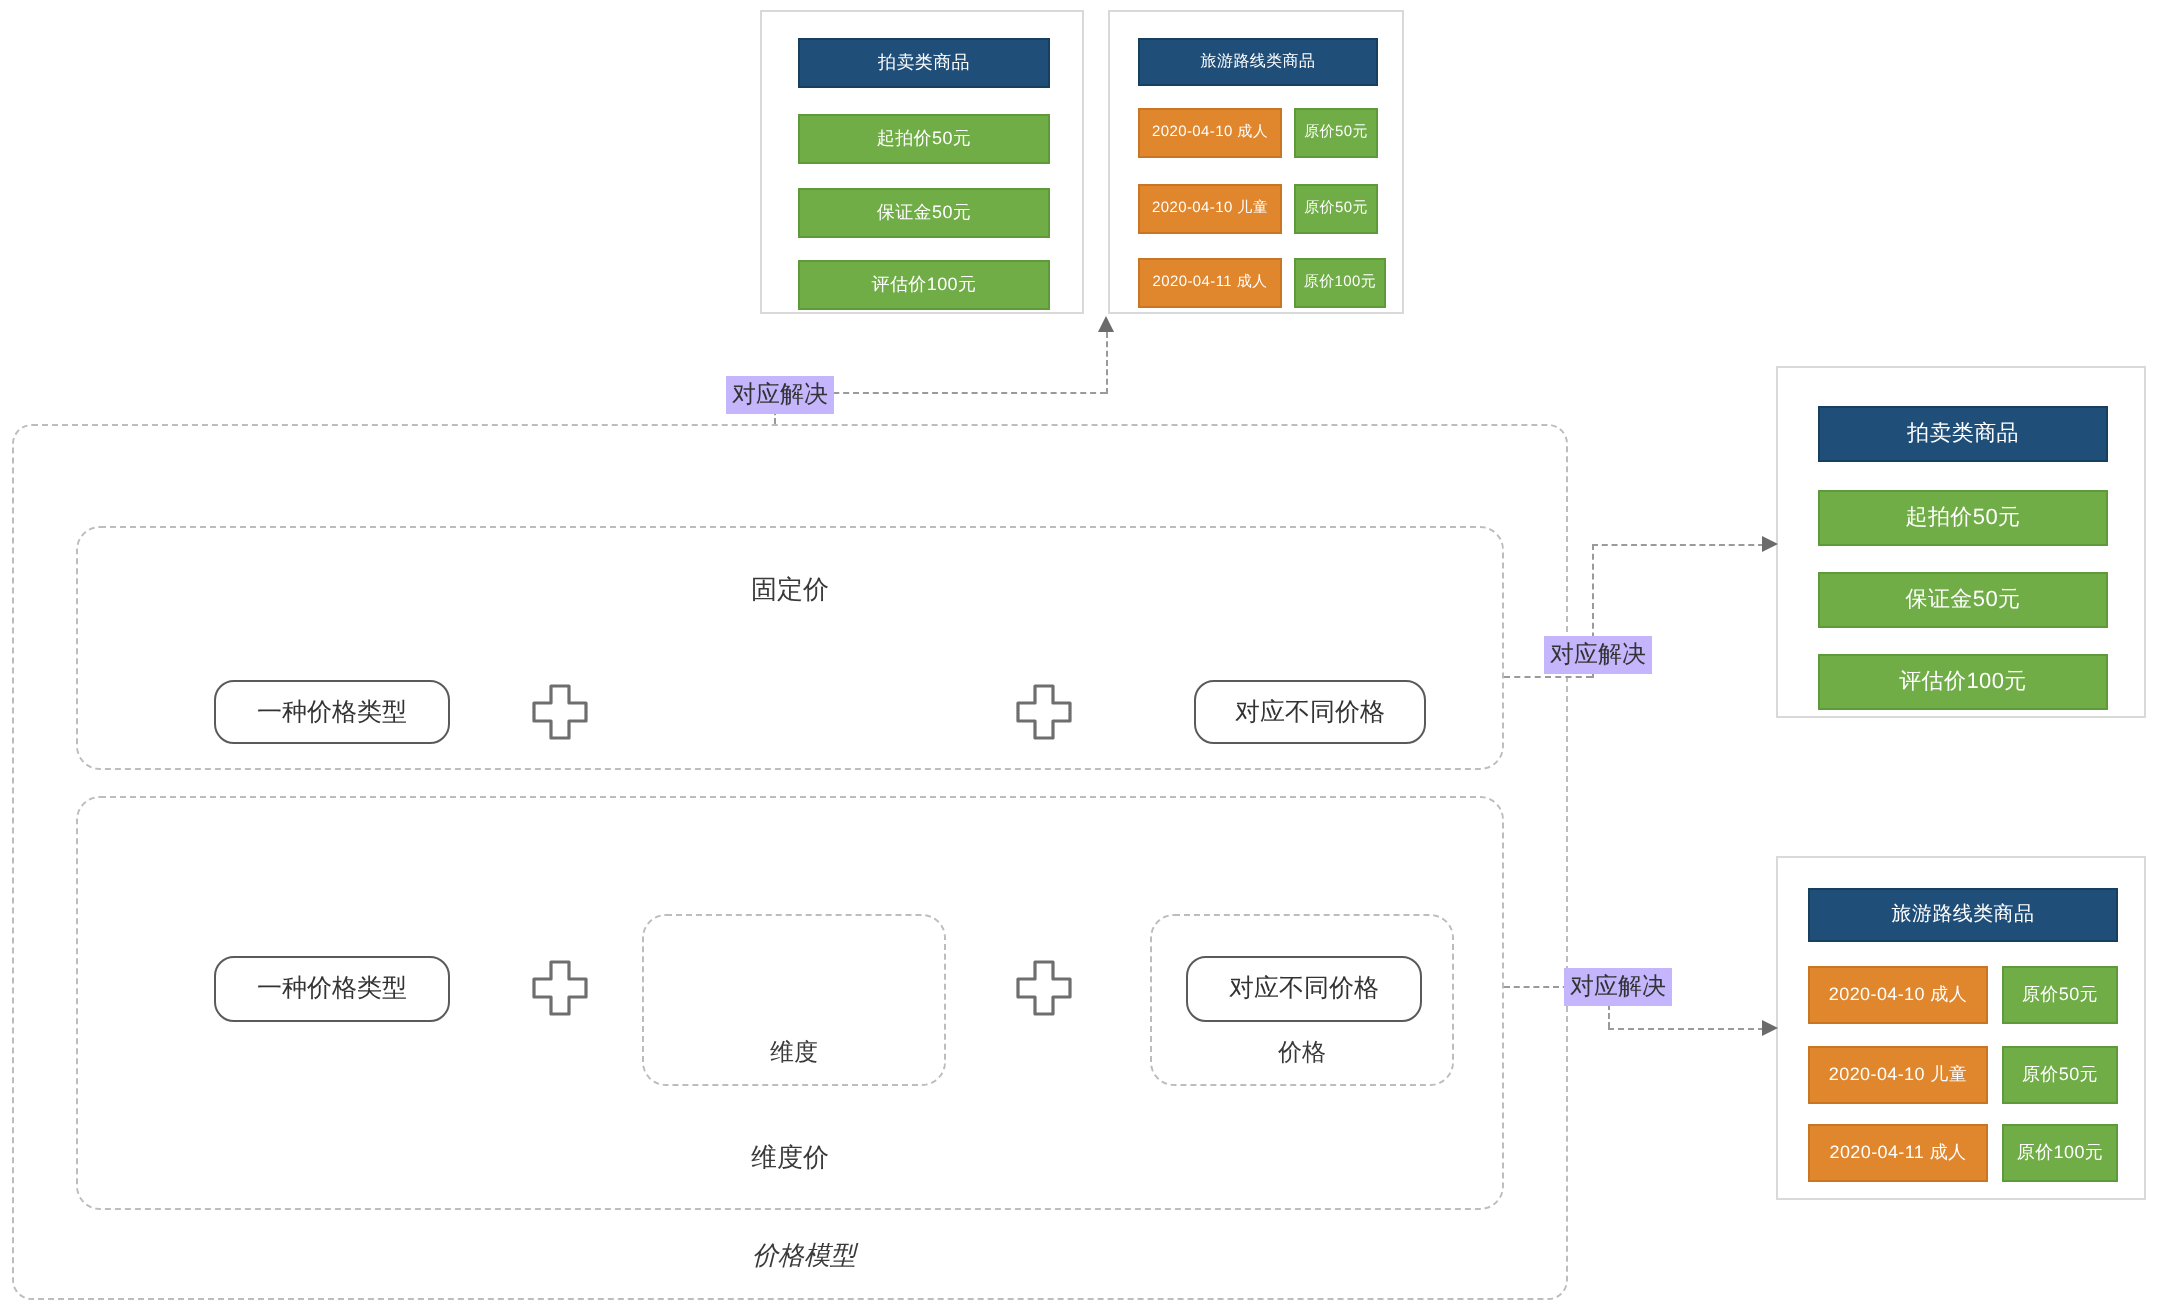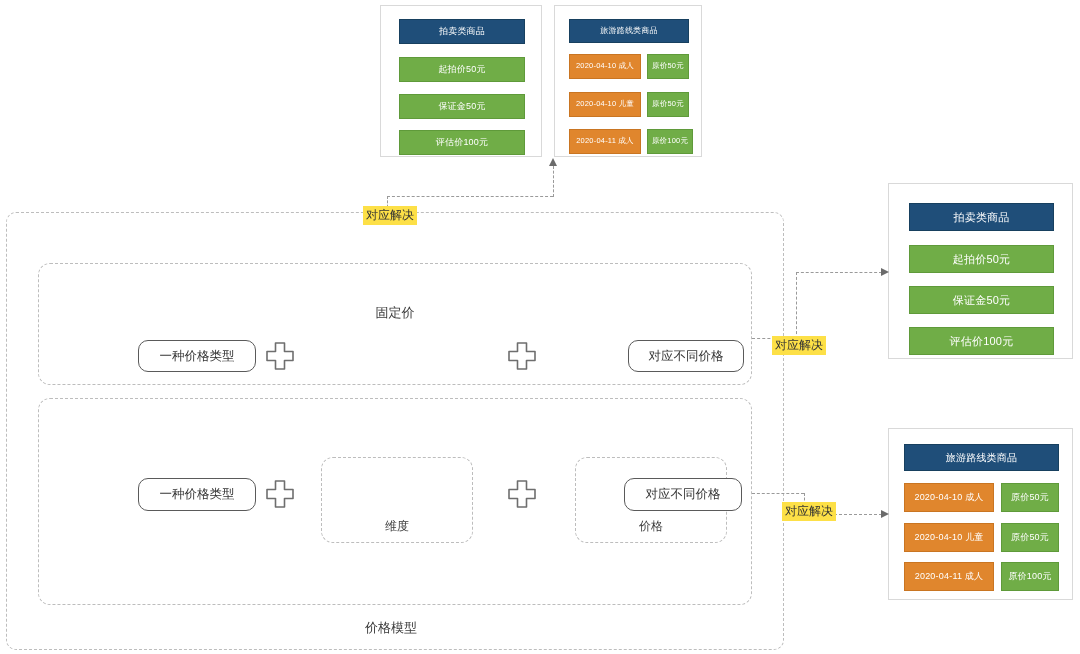--- a/index.html
+++ b/index.html
@@ -34,21 +34,20 @@
 
   
   .node{
     box-sizing:border-box;
     border:1.4px solid #5a5a5a;
     border-radius:10px;
     background:#ffffff;
     display:flex;align-items:center;justify-content:center;
     color:#333333;
     white-space:nowrap;
-    margin-left:31px;
   }
   .node.dashed{
     border-style:dashed;
     border-width:1.6px;
     border-color:#4a4a4a;
   }
 
   
   .dbox{
     box-sizing:border-box;
@@ -80,25 +79,24 @@
     border-right:4.5px solid transparent;
     border-bottom:8px solid #6b6b6b;
   }
   .arrowhead.right{
     border-top:4.5px solid transparent;
     border-bottom:4.5px solid transparent;
     border-left:8px solid #6b6b6b;
   }
   .conn-label{
     position:absolute;
-    background:#fde047;
+    background:#c4b5fd;
     padding:1px 3px;
     color:#333333;
     white-space:nowrap;
-    margin-top:18px;
   }
 </style>
 </head>
 <body>
 
 <div class="canvas">
 
   <div class="panel abs" style="left:380px;top:5px;width:162px;height:152px;">
     <div class="chip blue abs" style="left:18px;top:13px;width:126px;height:25px;font-size:9px;">拍卖类商品</div>
     <div class="chip green abs" style="left:18px;top:51px;width:126px;height:25px;font-size:9px;">起拍价50元</div>
@@ -133,43 +131,44 @@
     <div class="chip green abs" style="left:112px;top:54px;width:58px;height:29px;font-size:9px;">原价50元</div>
 
     <div class="chip orange abs" style="left:15px;top:94px;width:90px;height:29px;font-size:9px;">2020-04-10 儿童</div>
     <div class="chip green abs" style="left:112px;top:94px;width:58px;height:29px;font-size:9px;">原价50元</div>
 
     <div class="chip orange abs" style="left:15px;top:133px;width:90px;height:29px;font-size:9px;">2020-04-11 成人</div>
     <div class="chip green abs" style="left:112px;top:133px;width:58px;height:29px;font-size:9px;">原价100元</div>
   </div>
 
   <div class="dbox outer abs" style="left:6px;top:212px;width:778px;height:438px;"></div>
-  <div class="caption" style="left:2px;top:619px;width:778px;font-size:13px;">价格模型</div>
+  <div class="caption" style="left:13px;top:619px;width:778px;font-size:13px;font-style:italic;">价格模型</div>
 
   <div class="dbox abs" style="left:38px;top:263px;width:714px;height:122px;"></div>
-  <div class="caption" style="left:38px;top:304px;width:714px;font-size:13px;">固定价</div>
+  <div class="caption" style="left:38px;top:286px;width:714px;font-size:13px;">固定价</div>
 
   <div class="node abs" style="left:107px;top:340px;width:118px;height:32px;font-size:12.5px;">一种价格类型</div>
 
   <div class="cross" style="left:265px;top:341px;">
     <svg width="30" height="30" viewBox="0 0 30 30">
       <path d="M10.5 2 H19.5 V10.5 H28 V19.5 H19.5 V28 H10.5 V19.5 H2 V10.5 H10.5 Z" fill="#ffffff" stroke="#6e6e6e" stroke-width="1.6" stroke-linejoin="round"></path>
     </svg>
   </div>
 
 
   <div class="cross" style="left:507px;top:341px;">
     <svg width="30" height="30" viewBox="0 0 30 30">
       <path d="M10.5 2 H19.5 V10.5 H28 V19.5 H19.5 V28 H10.5 V19.5 H2 V10.5 H10.5 Z" fill="#ffffff" stroke="#6e6e6e" stroke-width="1.6" stroke-linejoin="round"></path>
     </svg>
   </div>
 
   <div class="node abs" style="left:597px;top:340px;width:116px;height:32px;font-size:12.5px;">对应不同价格</div>
 
   <div class="dbox abs" style="left:38px;top:398px;width:714px;height:207px;"></div>
+  <div class="caption" style="left:38px;top:570px;width:714px;font-size:13px;">维度价</div>
 
   <div class="node abs" style="left:107px;top:478px;width:118px;height:33px;font-size:12.5px;">一种价格类型</div>
 
   <div class="cross" style="left:265px;top:479px;">
     <svg width="30" height="30" viewBox="0 0 30 30">
       <path d="M10.5 2 H19.5 V10.5 H28 V19.5 H19.5 V28 H10.5 V19.5 H2 V10.5 H10.5 Z" fill="#ffffff" stroke="#6e6e6e" stroke-width="1.6" stroke-linejoin="round"></path>
     </svg>
   </div>
 
   <div class="dbox abs" style="left:321px;top:457px;width:152px;height:86px;"></div>

